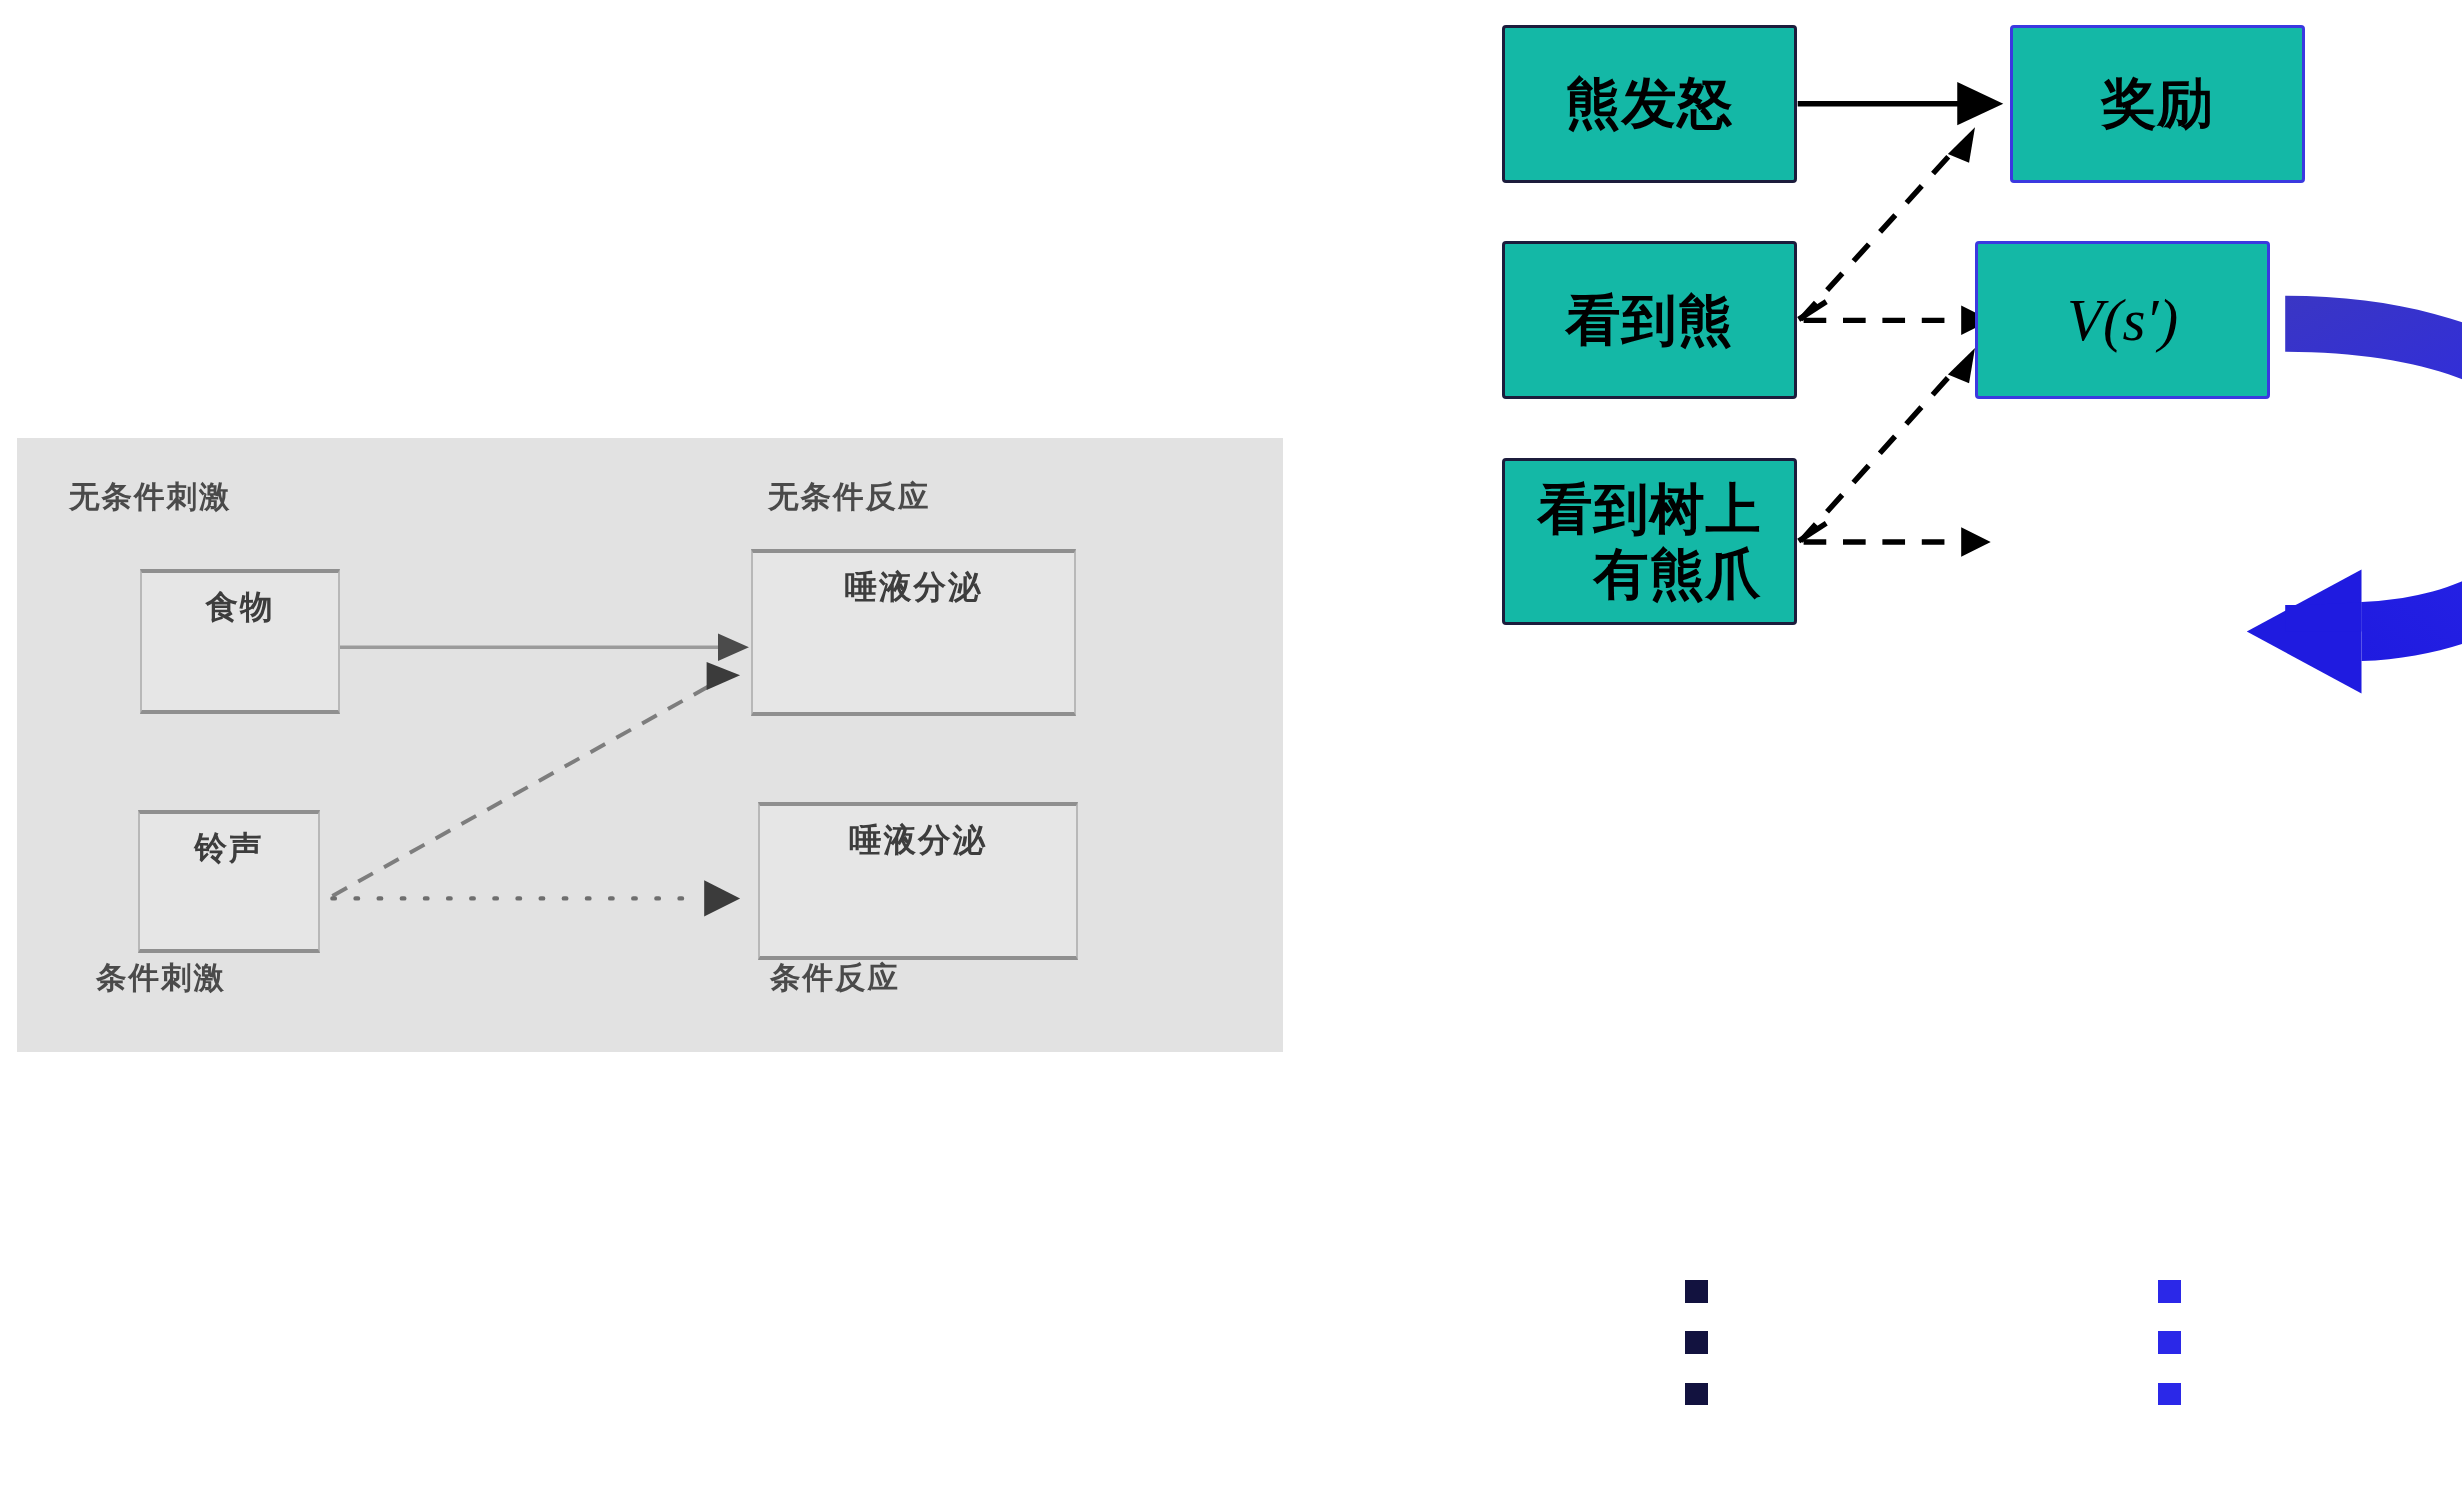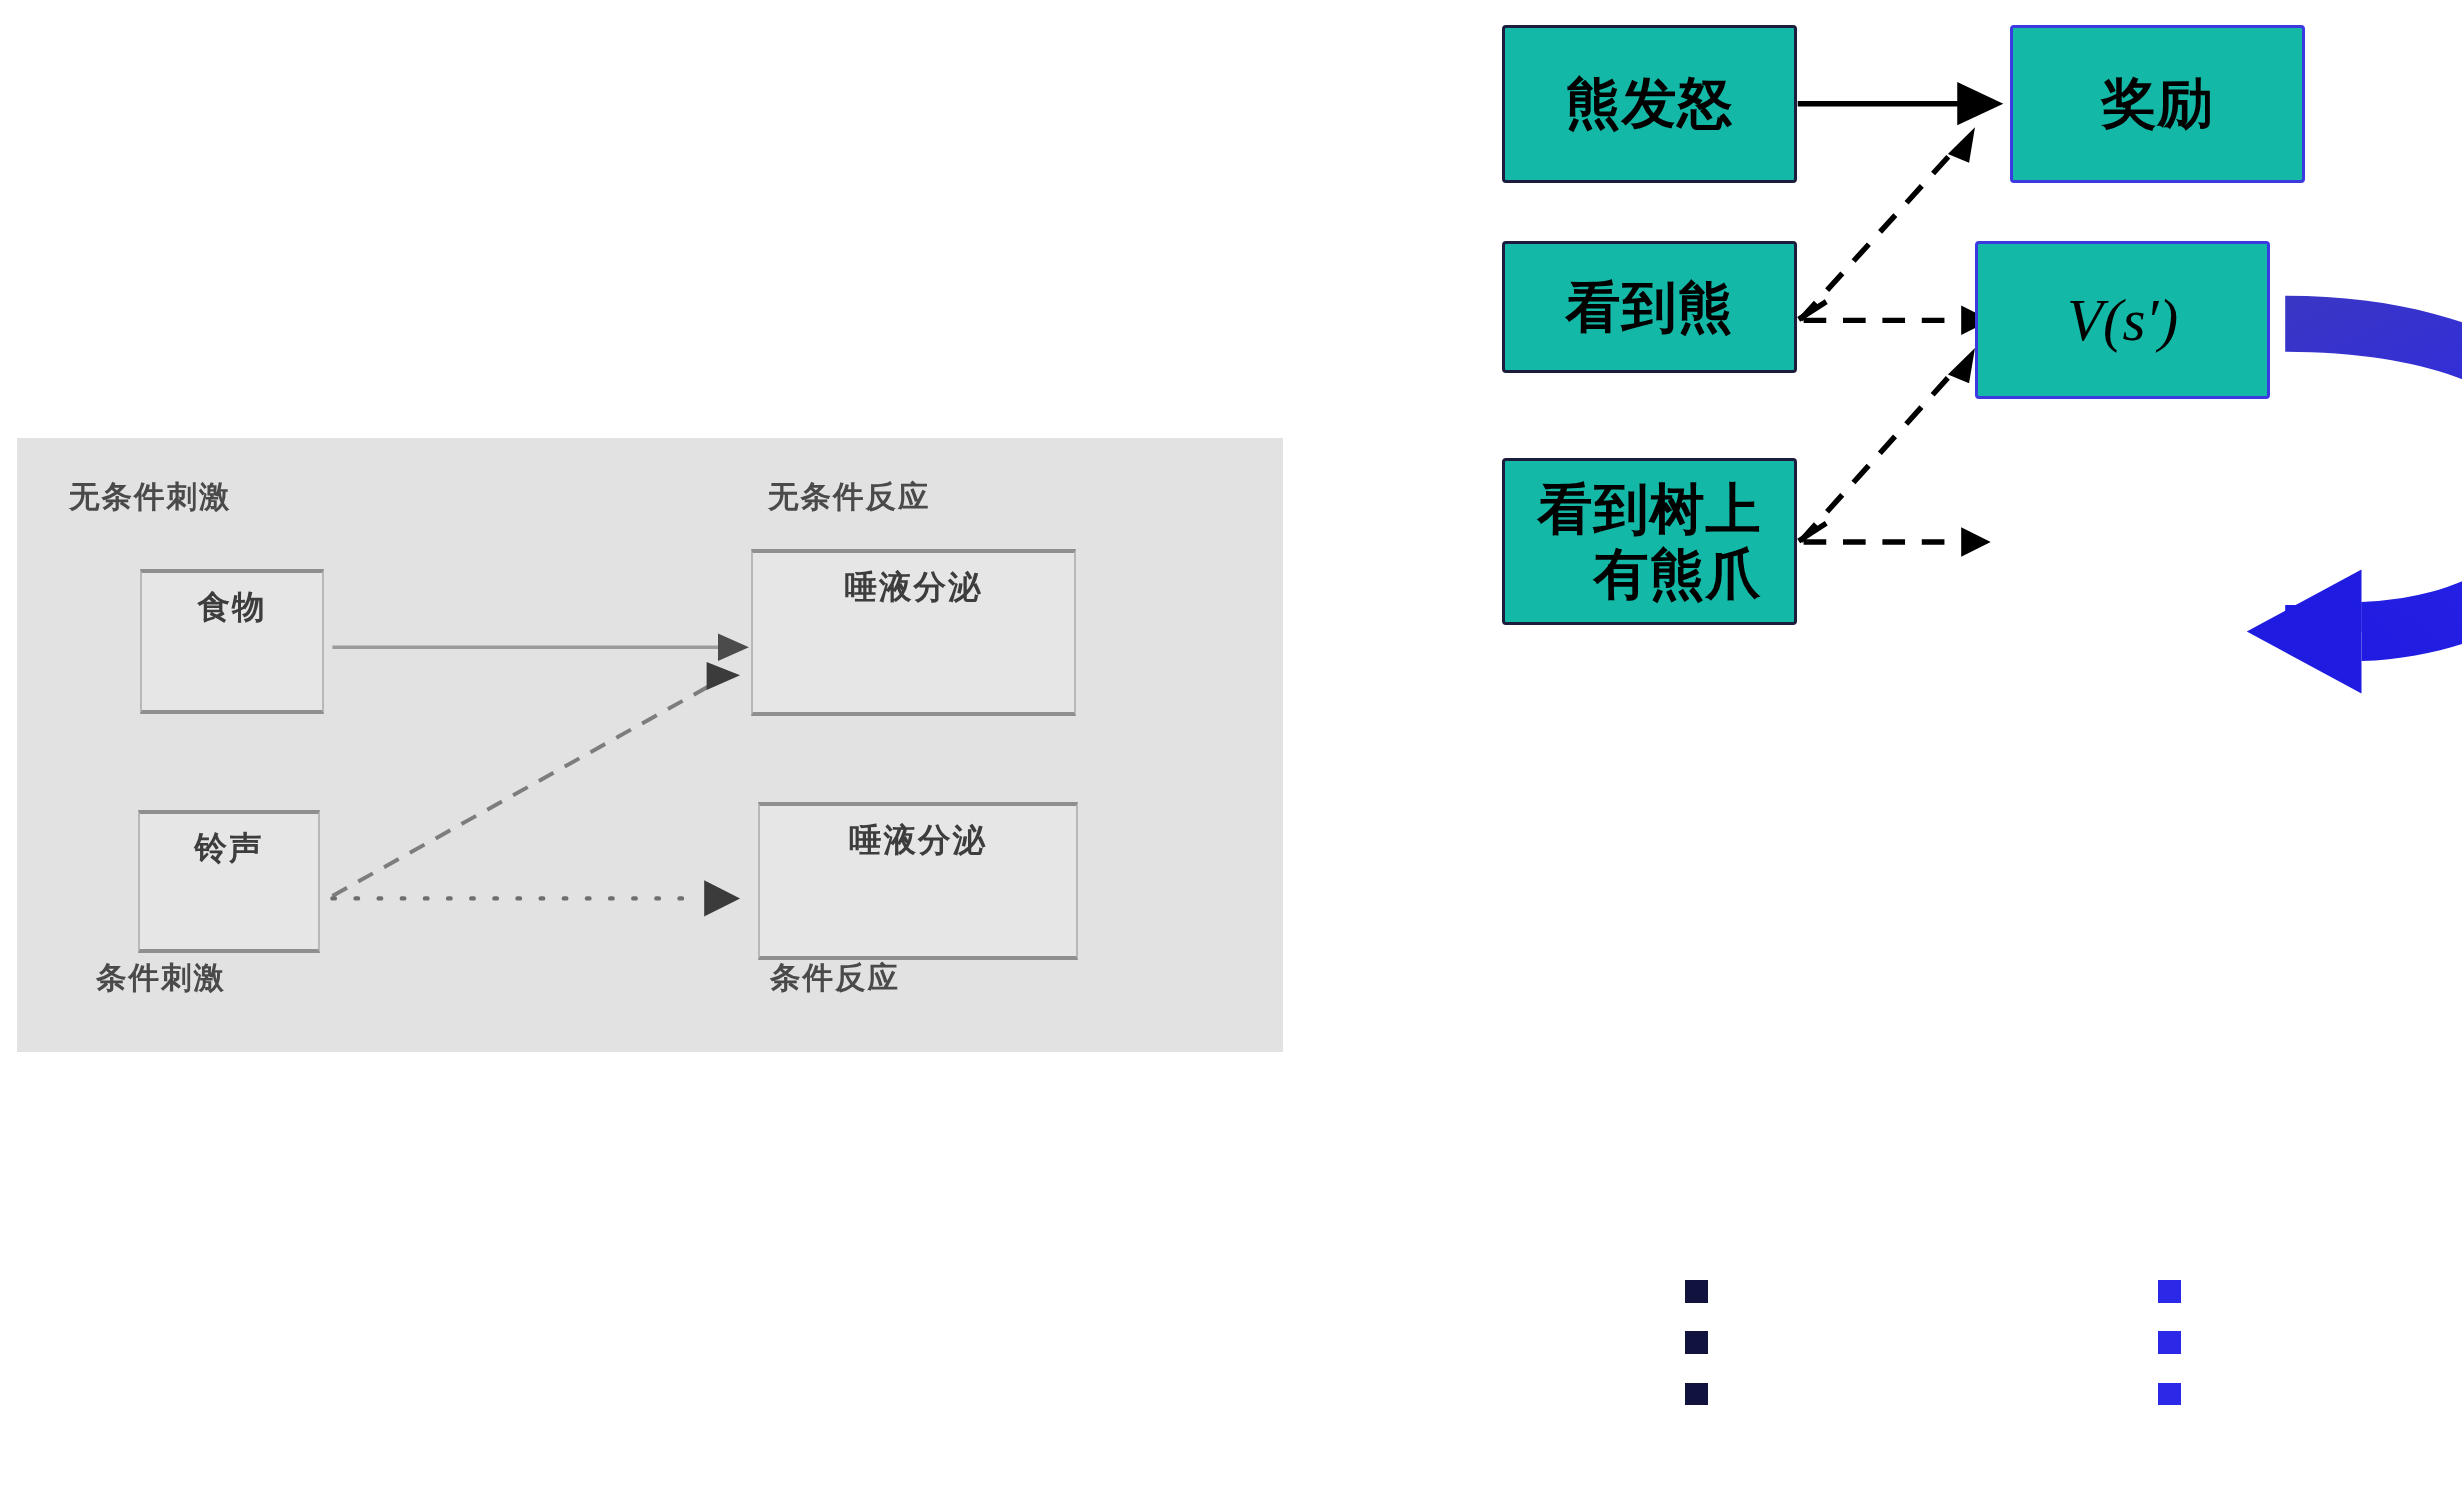--- a/index.html
+++ b/index.html
@@ -16,42 +16,42 @@
   #pv-cs   {left:79px; top:520px;}
   #pv-cr   {left:753px;top:520px;}
 
   .pv-box{position:absolute;background:#e6e6e6;
           border-left:2px solid #b8b8b8;border-right:2px solid #b8b8b8;
           border-top:4.4px solid #8f8f8f;border-bottom:4.4px solid #8f8f8f;
           display:flex;align-items:flex-start;justify-content:center;
           box-sizing:border-box;}
   .pv-box span{color:#3d3d3d;font-size:32.5px;letter-spacing:2px;
                white-space:nowrap;padding-top:12.8px;font-weight:600;}
-  #pv-food  {left:123px; top:131px; width:184px;height:145px;}
+  #pv-food  {left:123px; top:131px; width:200px;height:145px;}
   #pv-bell  {left:121px; top:372px; width:182px;height:143px;}
   #pv-sal1  {left:734px;top:111px; width:325px;height:167px;}
   #pv-sal2  {left:741px;top:364px; width:320px;height:158px;}
 
   #pavlov-svg{position:absolute;left:0;top:0;width:1266px;height:614px;}
 
   
   #rl-panel{position:absolute;left:1453px;top:0;width:1853px;height:1498px;}
 
   .rl-box{position:absolute;background:#14b8a6;border-radius:4px;
           display:flex;align-items:center;justify-content:center;
           box-sizing:border-box;text-align:right;}
   .rl-box.state{border:3.4px solid #1c1c3c;}
   .rl-box.value{border:3.4px solid #3b39e0;}
   .rl-box .cn{color:#000;font-size:55px;line-height:1.18;letter-spacing:1px;
               font-weight:600;}
   .rl-box .math{color:#000;font-size:59px;
                 font-family:"Liberation Serif","DejaVu Serif",serif;font-style:italic;}
 
   #rl-b-anger {left:49px; top:24.6px;  width:295px;height:158px;}
-  #rl-b-see   {left:49px; top:241px; width:295px;height:132px;}
+  #rl-b-see   {left:49px; top:241px; width:295px;height:158px;}
   #rl-b-paw   {left:49px; top:458px; width:295px;height:167px;}
   #rl-b-rew   {left:522px;top:24.6px;  width:295px;height:158px;margin-left:35px;}
   #rl-b-vsp   {left:522px;top:241px; width:295px;height:158px;}
   #rl-b-vs    {left:522px;top:458px; width:295px;height:167px;}
 
   #rl-svg{position:absolute;left:0;top:0;width:1853px;height:1498px;
           overflow:visible;pointer-events:none;}
 
   .dots-col{position:absolute;display:flex;flex-direction:column;align-items:center;}
   .dots-col i{display:block;width:22.7px;height:22.7px;margin-bottom:28.6px;}

